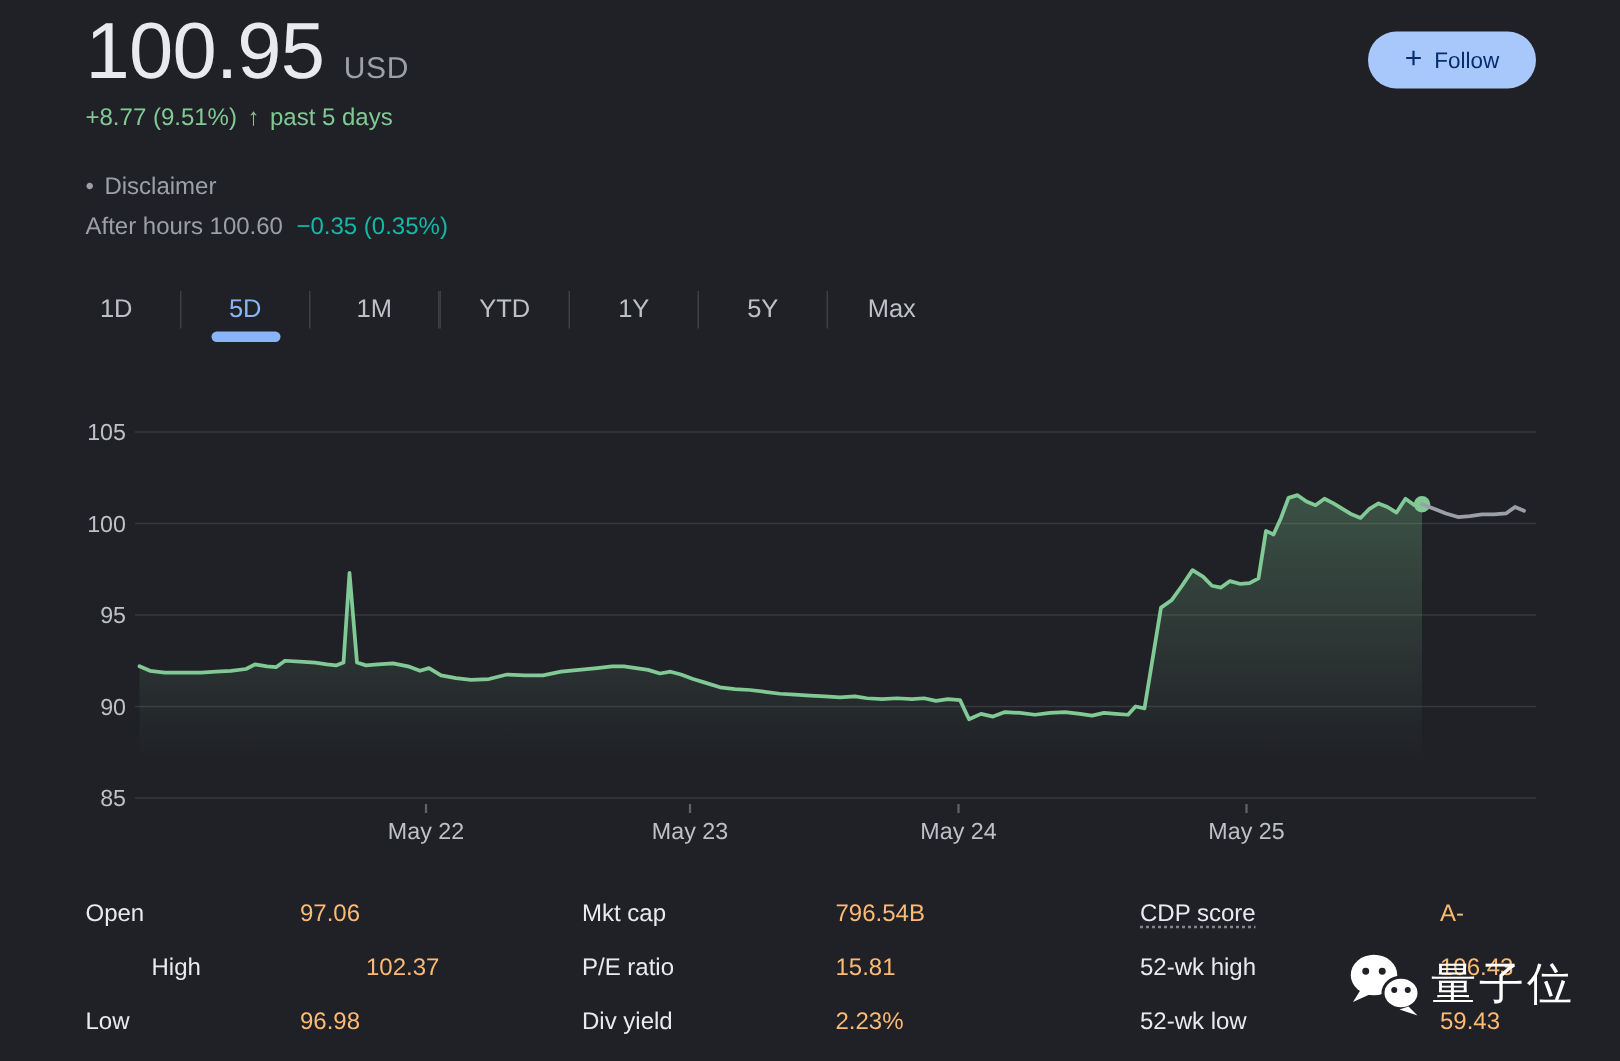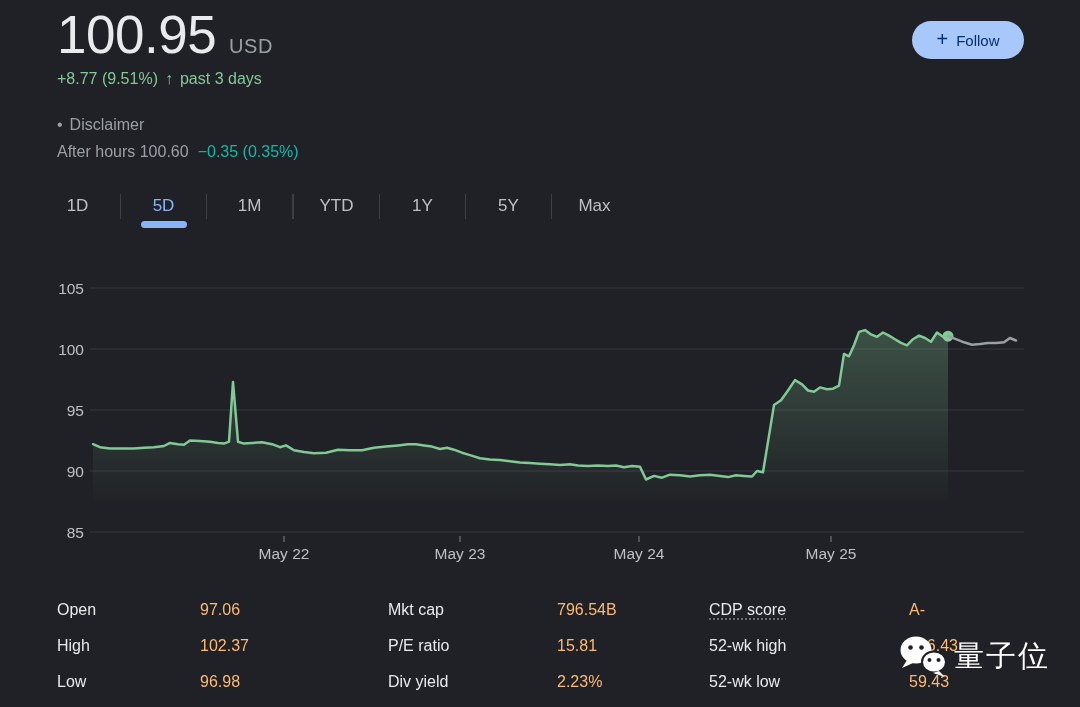--- a/index.html
+++ b/index.html
@@ -54,21 +54,21 @@
   </div>
 
   <button class="follow-btn">
     <span class="plus">+</span>
     <span>Follow</span>
   </button>
 
   <div class="change-row">
     <span>+8.77 (9.51%)</span>
     <span class="arrow">↑</span>
-    <span>past 3 days</span>
+    <span>past 5 days</span>
   </div>
 
   <div class="closed-row">
     <span>•</span>
     <span class="disclaimer">Disclaimer</span>
   </div>
 
   <div class="after-row">
     <span>After hours 100.60</span>
     <span class="neg">−0.35 (0.35%)</span>
@@ -137,21 +137,21 @@
       <polyline points="948.0,81.2 956.0,84.2 964.0,87.3 972.0,89.7 980.0,89.1 988.0,87.9 996.0,87.9 1004.0,87.3 1010.0,83.0 1016.0,85.5" fill="none" stroke="#9aa0a6" stroke-width="2.5" stroke-linejoin="round" stroke-linecap="round"></polyline>
     </svg>
 
   <div class="stats">
       <div class="stat-col" style="left: 57px;">
         <div class="stat-row">
           <div class="stat-label" style="width: 143px;">Open</div>
           <div class="stat-value">97.06</div>
         </div>
         <div class="stat-row">
-          <div class="stat-label" style="width: 143px;">High</div>
+          <div class="stat-label" style="width: 143px; margin-left: 44px;">High</div>
           <div class="stat-value">102.37</div>
         </div>
         <div class="stat-row">
           <div class="stat-label" style="width: 143px;">Low</div>
           <div class="stat-value">96.98</div>
         </div>
       </div>
       <div class="stat-col" style="left: 388px;">
         <div class="stat-row">
           <div class="stat-label" style="width: 169px;">Mkt cap</div>
@@ -159,21 +159,21 @@
         </div>
         <div class="stat-row">
           <div class="stat-label" style="width: 169px;">P/E ratio</div>
           <div class="stat-value">15.81</div>
         </div>
         <div class="stat-row">
           <div class="stat-label" style="width: 169px;">Div yield</div>
           <div class="stat-value">2.23%</div>
         </div>
       </div>
-      <div class="stat-col" style="left: 709px;">
+      <div class="stat-col" style="left: 760px;">
         <div class="stat-row">
           <div class="stat-label linked" style="width: 200px;">CDP score</div>
           <div class="stat-value">A-</div>
         </div>
         <div class="stat-row">
           <div class="stat-label" style="width: 200px;">52-wk high</div>
           <div class="stat-value">106.43</div>
         </div>
         <div class="stat-row">
           <div class="stat-label" style="width: 200px;">52-wk low</div>

